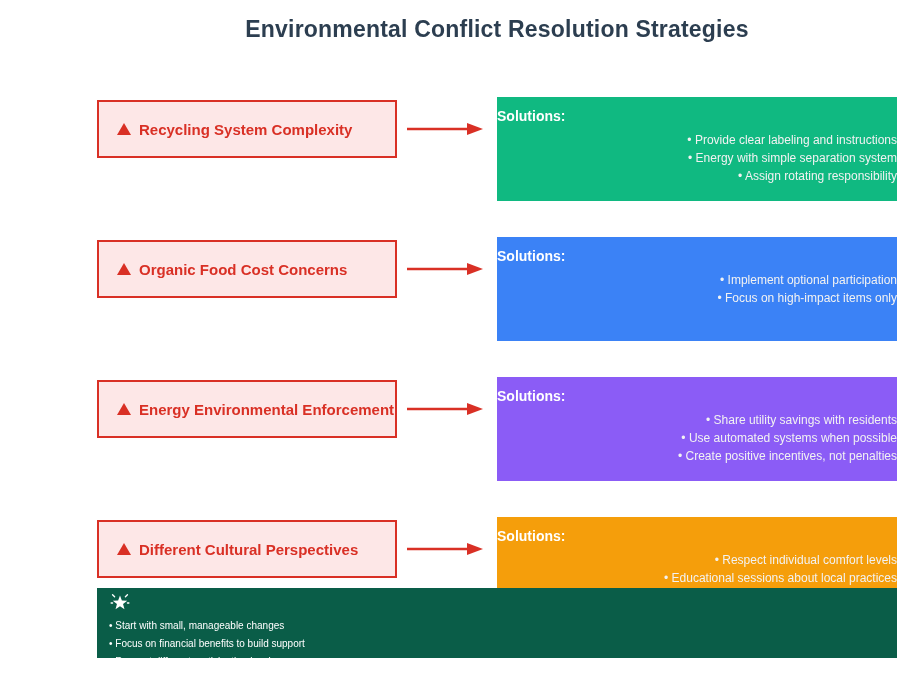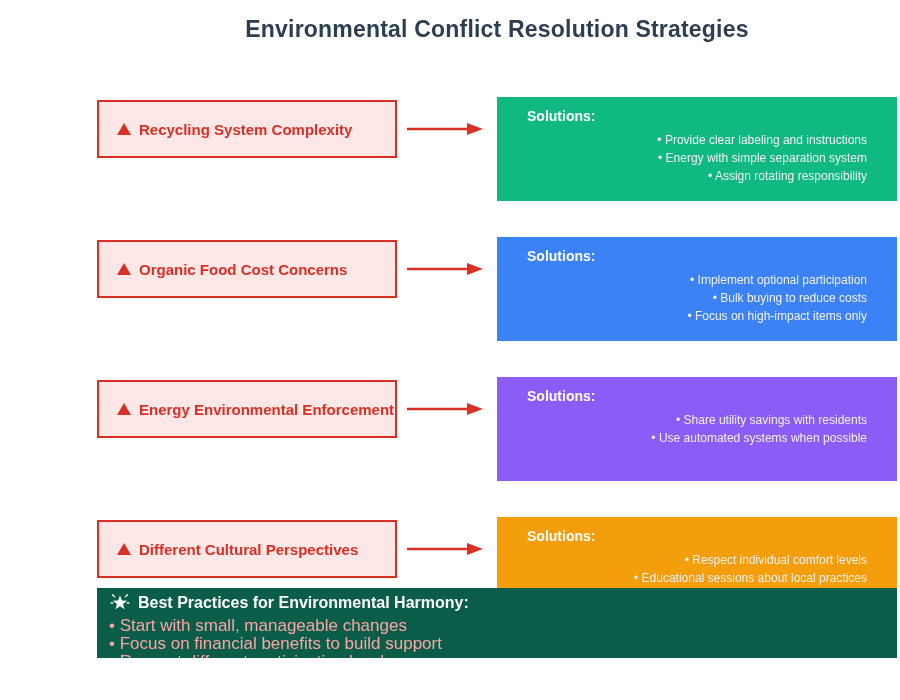--- a/index.html
+++ b/index.html
@@ -22,32 +22,32 @@
     border-bottom:12px solid #d93025;
   }
   .problem-label{font-size:15px;font-weight:bold;color:#d93025;white-space:nowrap;}
 
   .arrow{position:absolute;left:358px;width:80px;height:16px;}
   .arrow line{stroke:#d93025;stroke-width:2.5;}
   .arrow polygon{fill:#d93025;}
 
   .solution-box{
     position:absolute;left:450px;width:400px;height:104px;box-sizing:border-box;
-    padding:11px 30px;color:#ffffff;
+    padding:11px 0;color:#ffffff;
   }
   .sol-header{font-size:14px;font-weight:bold;margin-bottom:7px;color:#ffffff;}
   .sol-bullet{font-size:12px;line-height:18px;color:#f2f2f2;text-align:right;}
 
   .best-practices{
     position:absolute;left:50px;top:588px;width:800px;height:70px;box-sizing:border-box;
     padding:4px 12px;overflow:hidden;z-index:5;color:#ffffff;
   }
   .bp-title{display:flex;align-items:center;font-size:16px;font-weight:bold;line-height:20px;margin-bottom:3px;}
   .bp-title svg{margin-right:7px;flex:0 0 auto;}
-  .bp-bullet{font-size:17px;line-height:18px;color:#fca5a5;}
+  .bp-bullet{font-size:10px;line-height:18px;color:#ffffff;}
 </style>
 </head>
 <body>
 
 <div class="canvas">
 
   <div class="page-title">Environmental Conflict Resolution Strategies</div>
 
   <div class="problem-box" style="top:100px">
     <span class="warn"></span>
@@ -68,36 +68,36 @@
     <span class="warn"></span>
     <span class="problem-label">Organic Food Cost Concerns</span>
   </div>
   <svg class="arrow" style="top:261px" viewBox="0 0 80 16">
     <line x1="2" y1="8" x2="66" y2="8"></line>
       <polygon points="62,2 78,8 62,14"></polygon>
   </svg>
   <div class="solution-box" style="top: 237px; background: rgb(59, 130, 246);">
     <div class="sol-header">Solutions:</div>
     <div class="sol-bullet">• Implement optional participation</div>
-    <div class="sol-bullet">• Bulk buying to reduce costs</div>
     <div class="sol-bullet">• Focus on high-impact items only</div>
   </div>
 
   <div class="problem-box" style="top:380px">
     <span class="warn"></span>
     <span class="problem-label">Energy Environmental Enforcement</span>
   </div>
   <svg class="arrow" style="top:401px" viewBox="0 0 80 16">
     <line x1="2" y1="8" x2="66" y2="8"></line>
       <polygon points="62,2 78,8 62,14"></polygon>
   </svg>
   <div class="solution-box" style="top: 377px; background: rgb(139, 92, 246);">
     <div class="sol-header">Solutions:</div>
     <div class="sol-bullet">• Share utility savings with residents</div>
     <div class="sol-bullet">• Use automated systems when possible</div>
+    <div class="sol-bullet">• Create positive incentives, not penalties</div>
   </div>
 
   <div class="problem-box" style="top:520px">
     <span class="warn"></span>
     <span class="problem-label">Different Cultural Perspectives</span>
   </div>
   <svg class="arrow" style="top:541px" viewBox="0 0 80 16">
     <line x1="2" y1="8" x2="66" y2="8"></line>
       <polygon points="62,2 78,8 62,14"></polygon>
   </svg>
@@ -111,20 +111,19 @@
     <div class="bp-title">
       <svg width="22" height="22" viewBox="0 0 24 26">
         <polygon fill="#ffffff" points="12,4 14.23,9.93 20.56,10.22 15.61,14.17 17.29,20.28 12,16.8 6.71,20.28 8.39,14.17 3.44,10.22 9.77,9.93"></polygon>
         <g stroke="#ffffff" stroke-width="1.6" stroke-linecap="round">
           <line x1="3.2" y1="3.2" x2="5.6" y2="5.6"></line>
           <line x1="20.8" y1="3.2" x2="18.4" y2="5.6"></line>
           <line x1="1.5" y1="13" x2="3.2" y2="13"></line>
           <line x1="22.5" y1="13" x2="20.8" y2="13"></line>
         </g>
       </svg>
-      <span>Best Practices for Environmental Harmony:</span>
     </div>
     <div class="bp-bullet">• Start with small, manageable changes</div>
     <div class="bp-bullet">• Focus on financial benefits to build support</div>
     <div class="bp-bullet">• Respect different participation levels</div>
   </div>
 
 </div>
 
 </body></html>

